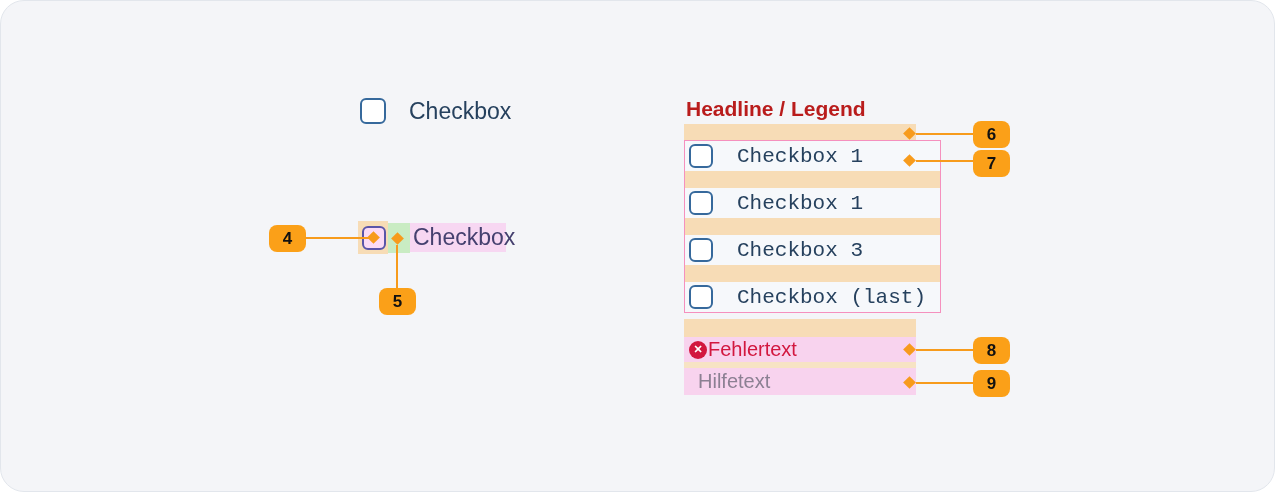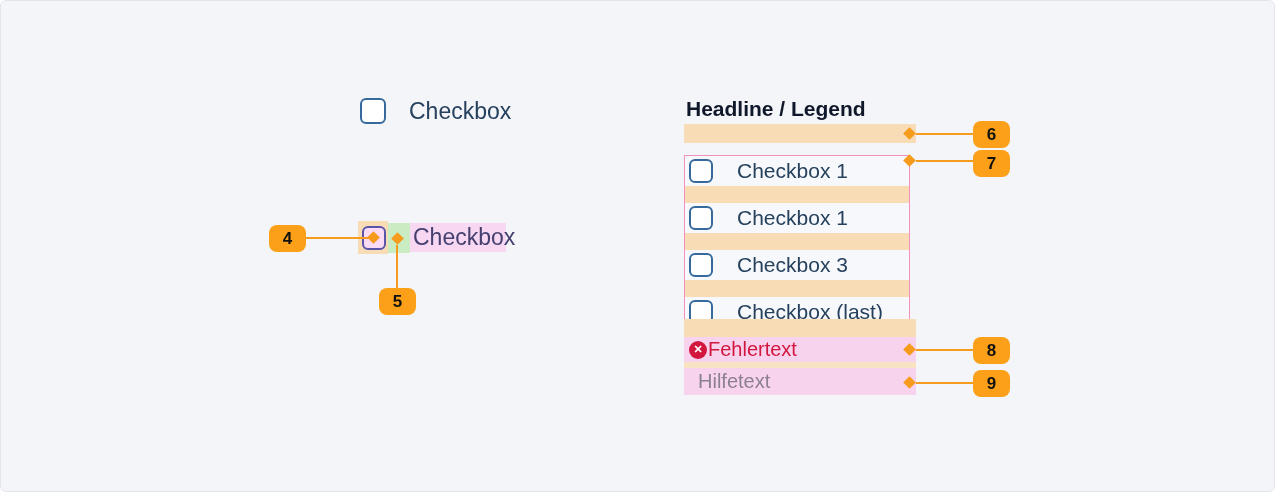--- a/index.html
+++ b/index.html
@@ -3,21 +3,21 @@
 <meta charset="utf-8">
 <style>
   html,body{margin:0;padding:0;background:#ffffff;}
   body{font-family:"Liberation Sans", sans-serif;}
   .card{
     position:relative;
     width:1273px;height:490px;
     margin:0 auto;
     background:#f4f5f8;
     border:1px solid #e2e6ec;
-    border-radius:6px;
+    border-radius:24px;
     overflow:hidden;
   }
   .abs{position:absolute;}
 
   
   .cb{
     box-sizing:border-box;
     width:26px;height:26px;
     background:#ffffff;
     border:2px solid #36699c;
@@ -26,21 +26,21 @@
   .cb-sm{width:24px;height:24px;}
   .cb-anatomy{
     width:24px;height:24px;
     background:#fbdaf5;
     border:2px solid #5a55a9;
   }
 
   
   .lbl{color:#26415e;font-size:23px;display:flex;align-items:center;}
   .lbl-purple{color:#45406f;}
-  .legend-title{color:#0f172a;font-size:21px;font-weight:700;}
+  .legend-title{color:#b91c1c;font-size:21px;font-weight:700;}
 
   
   .badge{
     box-sizing:border-box;
     width:37px;height:27px;
     background:#fba018;
     border-radius:8px;
     display:flex;align-items:center;justify-content:center;
     color:#111111;font-size:17px;font-weight:700;
   }
@@ -102,21 +102,21 @@
   <div class="abs vline" style="left:395px;top:244px;height:43px;"></div>
   <div class="abs badge" style="left:378px;top:287px;">5</div>
 
   <div class="abs legend-title" style="left:685px;top:96px;">Headline / Legend</div>
 
   <div class="abs tan" style="left:683px;top:123px;width:232px;height:19px;"></div>
   <div class="abs diamond" style="left:904px;top:128px;"></div>
   <div class="abs hline" style="left:915px;top:132px;width:57px;"></div>
   <div class="abs badge" style="left:972px;top:120px;">6</div>
 
-  <div class="abs group" style="left:683px;top:154px;width:226px;">
+  <div class="abs group" style="left:683px;top:139px;width:257px;font-family:Liberation Mono, monospace;">
     <div class="legend-row">
       <div class="cb cb-sm"></div>
       <div class="row-label">Checkbox 1</div>
     </div>
     <div class="sep"></div>
     <div class="legend-row">
       <div class="cb cb-sm"></div>
       <div class="row-label">Checkbox 1</div>
     </div>
     <div class="sep"></div>

